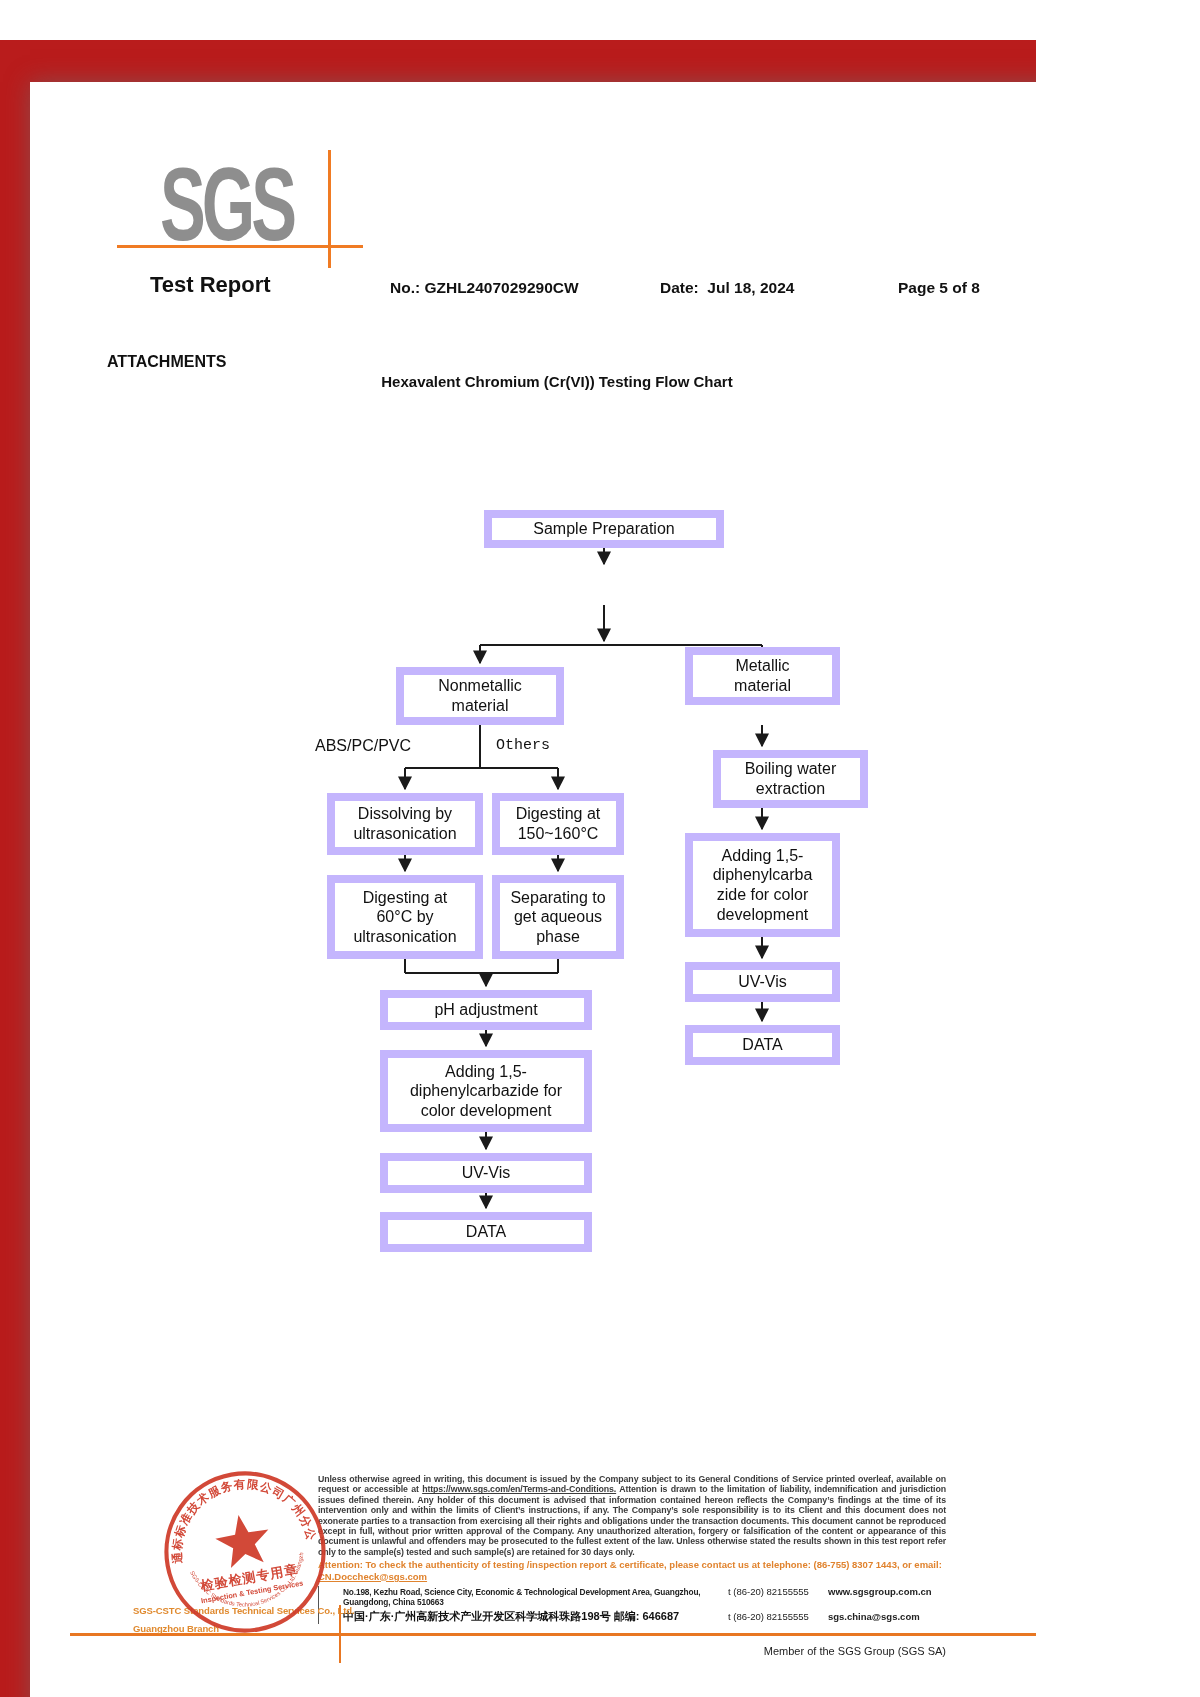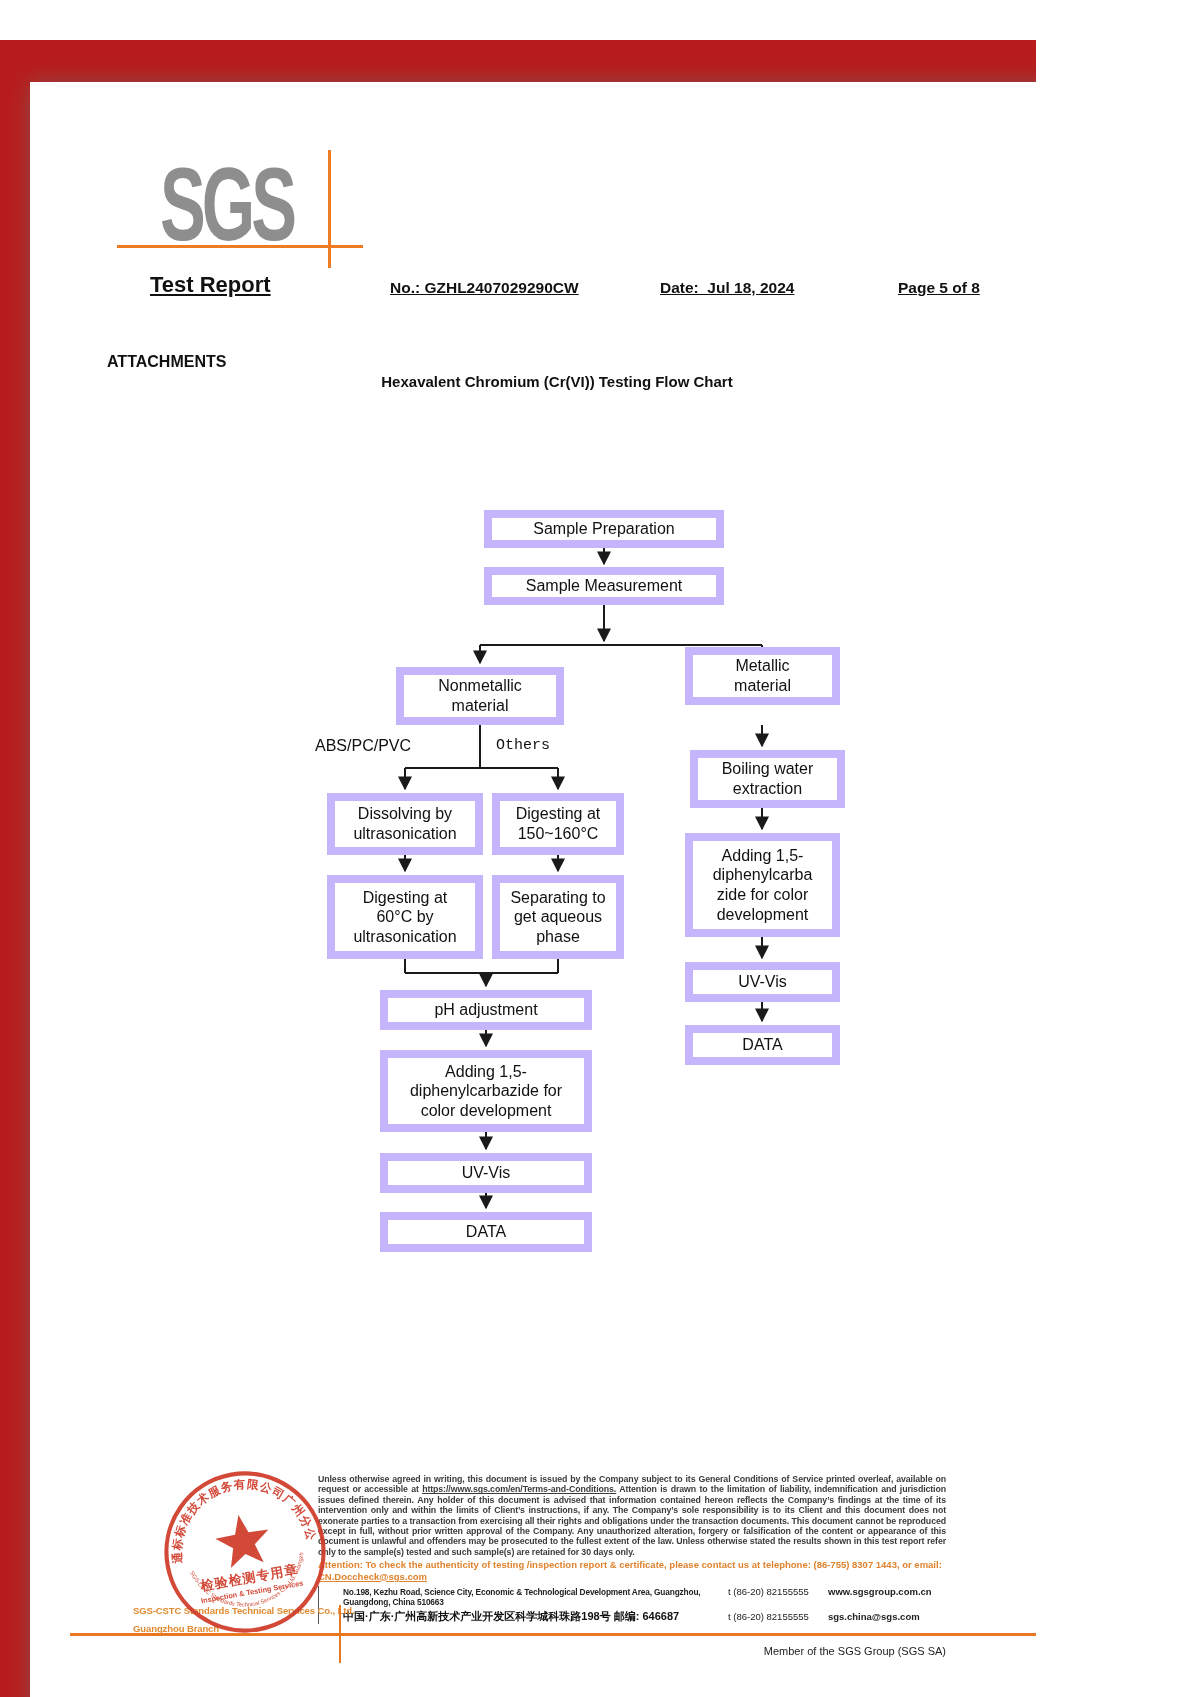--- a/index.html
+++ b/index.html
@@ -9,21 +9,21 @@
           box-shadow:0 0 22px rgba(110,110,110,.55); }
 
   
   .logo-text { position:absolute; left:130px; top:70px; font-size:104px; line-height:1;
                font-weight:bold; color:#8e8e8e; letter-spacing:-6px;
                transform:scaleX(0.66); transform-origin:left top; z-index:2; }
   .logo-vline { position:absolute; left:298px; top:68px; width:3px; height:118px; background:#f07b23; z-index:1; }
   .logo-hline { position:absolute; left:87px;  top:163px; width:246px; height:3px; background:#f07b23; z-index:1; }
 
   
-  .hdr { position:absolute; color:#111; font-weight:bold; white-space:pre;text-decoration:underline; }
+  .hdr { position:absolute; color:#111; font-weight:bold; white-space:pre; }
   .hdr-title { left:120px; top:190px; font-size:22px; }
   .hdr-no    { left:360px; top:197px; font-size:15.5px; }
   .hdr-date  { left:630px; top:197px; font-size:15.5px; }
   .hdr-page  { left:868px; top:197px; font-size:15.5px; }
   .attachments { position:absolute; left:77px; top:271px; font-size:16px; font-weight:bold; color:#111; }
   .chart-title { position:absolute; left:0; top:291px; width:1054px; text-align:center;
                  font-size:15px; font-weight:bold; color:#111; }
 
   
   .connectors { position:absolute; left:0; top:0; width:1140px; height:1633px; }
@@ -102,42 +102,41 @@
       <line x1="456" y1="1050" x2="456" y2="1067" marker-end="url(#arr)"></line>
       <line x1="456" y1="1111" x2="456" y2="1126" marker-end="url(#arr)"></line>
       <line x1="732" y1="643" x2="732" y2="664" marker-end="url(#arr)"></line>
       <line x1="732" y1="726" x2="732" y2="747" marker-end="url(#arr)"></line>
       <line x1="732" y1="855" x2="732" y2="876" marker-end="url(#arr)"></line>
       <line x1="732" y1="920" x2="732" y2="939" marker-end="url(#arr)"></line>
     </g>
   </svg>
 
   <div class="node" style="left:454px;top:428px;width:240px;height:38px">Sample Preparation</div>
-  <div class="node" style="left:454px;top:485px;width:240px;height:38px">Sample Measurement</div>
   <div class="node" style="left:366px;top:585px;width:168px;height:58px">Nonmetallic
 material</div>
   <div class="node" style="left:655px;top:565px;width:155px;height:58px">Metallic
 material</div>
   <div class="node" style="left:297px;top:711px;width:156px;height:62px">Dissolving by
 ultrasonication</div>
   <div class="node" style="left:462px;top:711px;width:132px;height:62px">Digesting at
 150~160°C</div>
   <div class="node" style="left:297px;top:793px;width:156px;height:84px">Digesting at
 60°C by
 ultrasonication</div>
   <div class="node" style="left:462px;top:793px;width:132px;height:84px">Separating to
 get aqueous
 phase</div>
   <div class="node" style="left:350px;top:908px;width:212px;height:40px">pH adjustment</div>
   <div class="node" style="left:350px;top:968px;width:212px;height:82px">Adding 1,5-
 diphenylcarbazide for
 color development</div>
   <div class="node" style="left:350px;top:1071px;width:212px;height:40px">UV-Vis</div>
   <div class="node" style="left:350px;top:1130px;width:212px;height:40px">DATA</div>
-  <div class="node" style="left:660px;top:668px;width:155px;height:58px">Boiling water
+  <div class="node" style="left:683px;top:668px;width:155px;height:58px">Boiling water
 extraction</div>
   <div class="node" style="left:655px;top:751px;width:155px;height:104px">Adding 1,5-
 diphenylcarba
 zide for color
 development</div>
   <div class="node" style="left:655px;top:880px;width:155px;height:40px">UV-Vis</div>
   <div class="node" style="left:655px;top:943px;width:155px;height:40px">DATA</div>
 
   <div class="branch-label label-abs">ABS/PC/PVC</div>
   <div class="branch-label label-others">Others</div>

